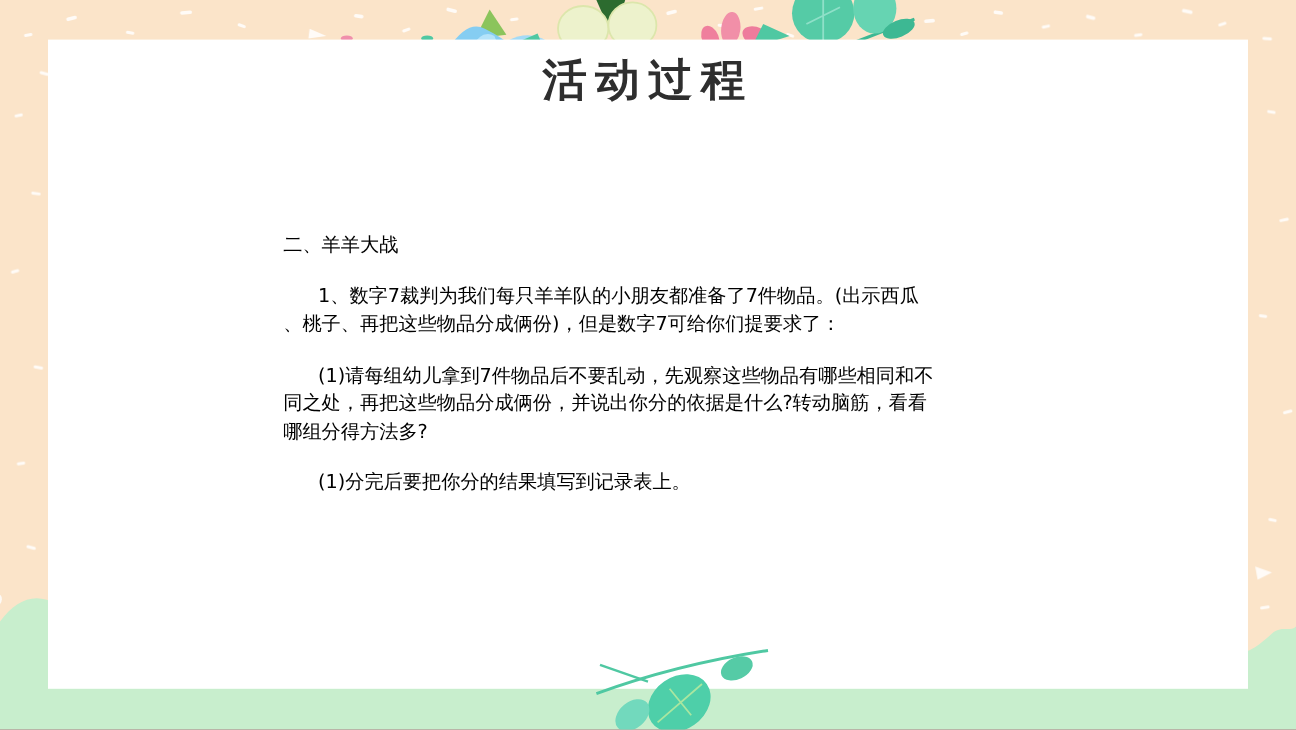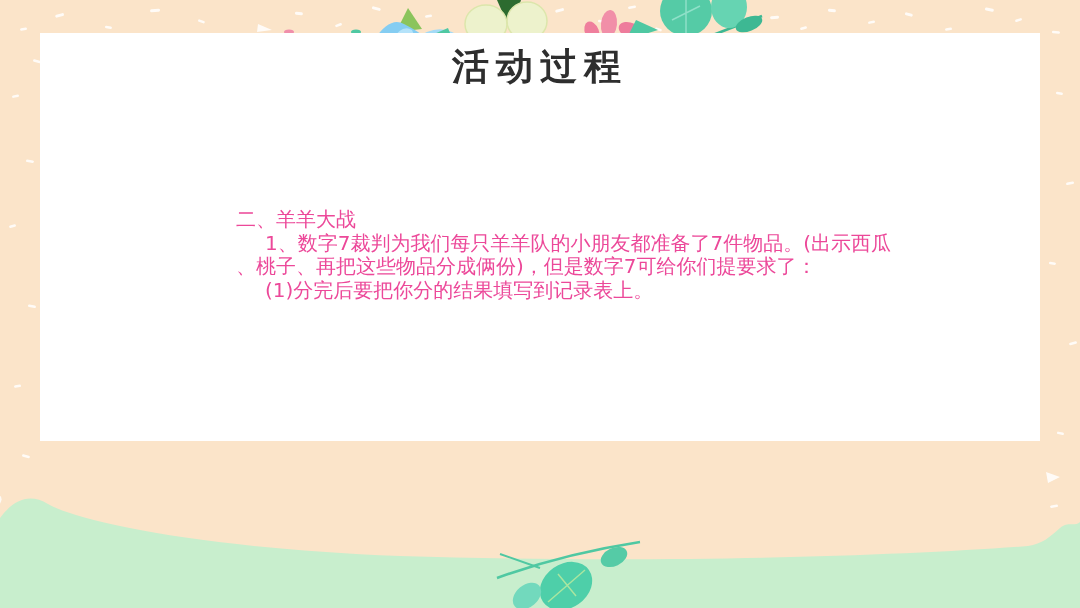--- a/index.html
+++ b/index.html
@@ -5,36 +5,36 @@
   html,body{margin:0;padding:0;background:#888;}
   .stage{
     position:relative;width:1080px;height:608px;overflow:hidden;
     background:#fbe4c9;
     font-family:"DejaVu Sans","Liberation Sans",sans-serif;
   }
   .decor-svg{position:absolute;left:0;top:0;width:1080px;height:608px;pointer-events:none;}
   #bg-decor{z-index:1;}
   #front-decor{z-index:3;}
   .card{
-    position:absolute;left:40px;top:33px;width:1000px;height:408px;
+    position:absolute;left:40px;top:33px;width:1000px;height:541px;
     background:#ffffff;z-index:2;
   }
   .slide-title{
     position:absolute;left:0;top:9px;width:100%;
     text-align:center;
     font-family:"DejaVu Serif","Liberation Serif",serif;
     font-weight:bold;font-size:37px;letter-spacing:7px;
     color:#2e2e2e;
   }
   .body-text{
-    position:absolute;left:196px;top:175px;width:618px;
-    font-size:20px;line-height:23.5px;color:#ec4899;
+    position:absolute;left:196px;top:159px;width:618px;
+    font-size:16px;line-height:23.5px;color:#000000;
   }
   .para{margin:0 0 0 0;}
-  .para + .para{}
+  .para + .para{margin-top:19px;}
   .line{white-space:nowrap;}
   .indent{padding-left:29px;}
 </style>
 </head>
 <body>
 
 <div class="stage">
 
   <svg id="bg-decor" class="decor-svg" viewBox="0 0 1080 608">
 
@@ -129,20 +129,25 @@
 
     <div class="body-text">
       <div class="para">
         <div class="line">二、羊羊大战</div>
       </div>
       <div class="para">
         <div class="line indent">1、数字7裁判为我们每只羊羊队的小朋友都准备了7件物品。(出示西瓜</div>
         <div class="line">、桃子、再把这些物品分成俩份)，但是数字7可给你们提要求了：</div>
       </div>
       <div class="para">
+        <div class="line indent">(1)请每组幼儿拿到7件物品后不要乱动，先观察这些物品有哪些相同和不</div>
+        <div class="line">同之处，再把这些物品分成俩份，并说出你分的依据是什么?转动脑筋，看看</div>
+        <div class="line">哪组分得方法多?</div>
+      </div>
+      <div class="para">
         <div class="line indent">(1)分完后要把你分的结果填写到记录表上。</div>
       </div>
     </div>
   </div>
 
   <svg id="front-decor" class="decor-svg" viewBox="0 0 1080 608">
     <g>
       <path d="M497,578 C530,566 575,552 640,542" stroke="#4fc8a2" stroke-width="2.5" fill="none"></path>
       <path d="M540,568 L500,554" stroke="#4fc8a2" stroke-width="2" fill="none"></path>
       <ellipse cx="566" cy="586" rx="28" ry="22" fill="#4ecfa9" transform="rotate(-35 566 586)"></ellipse>

